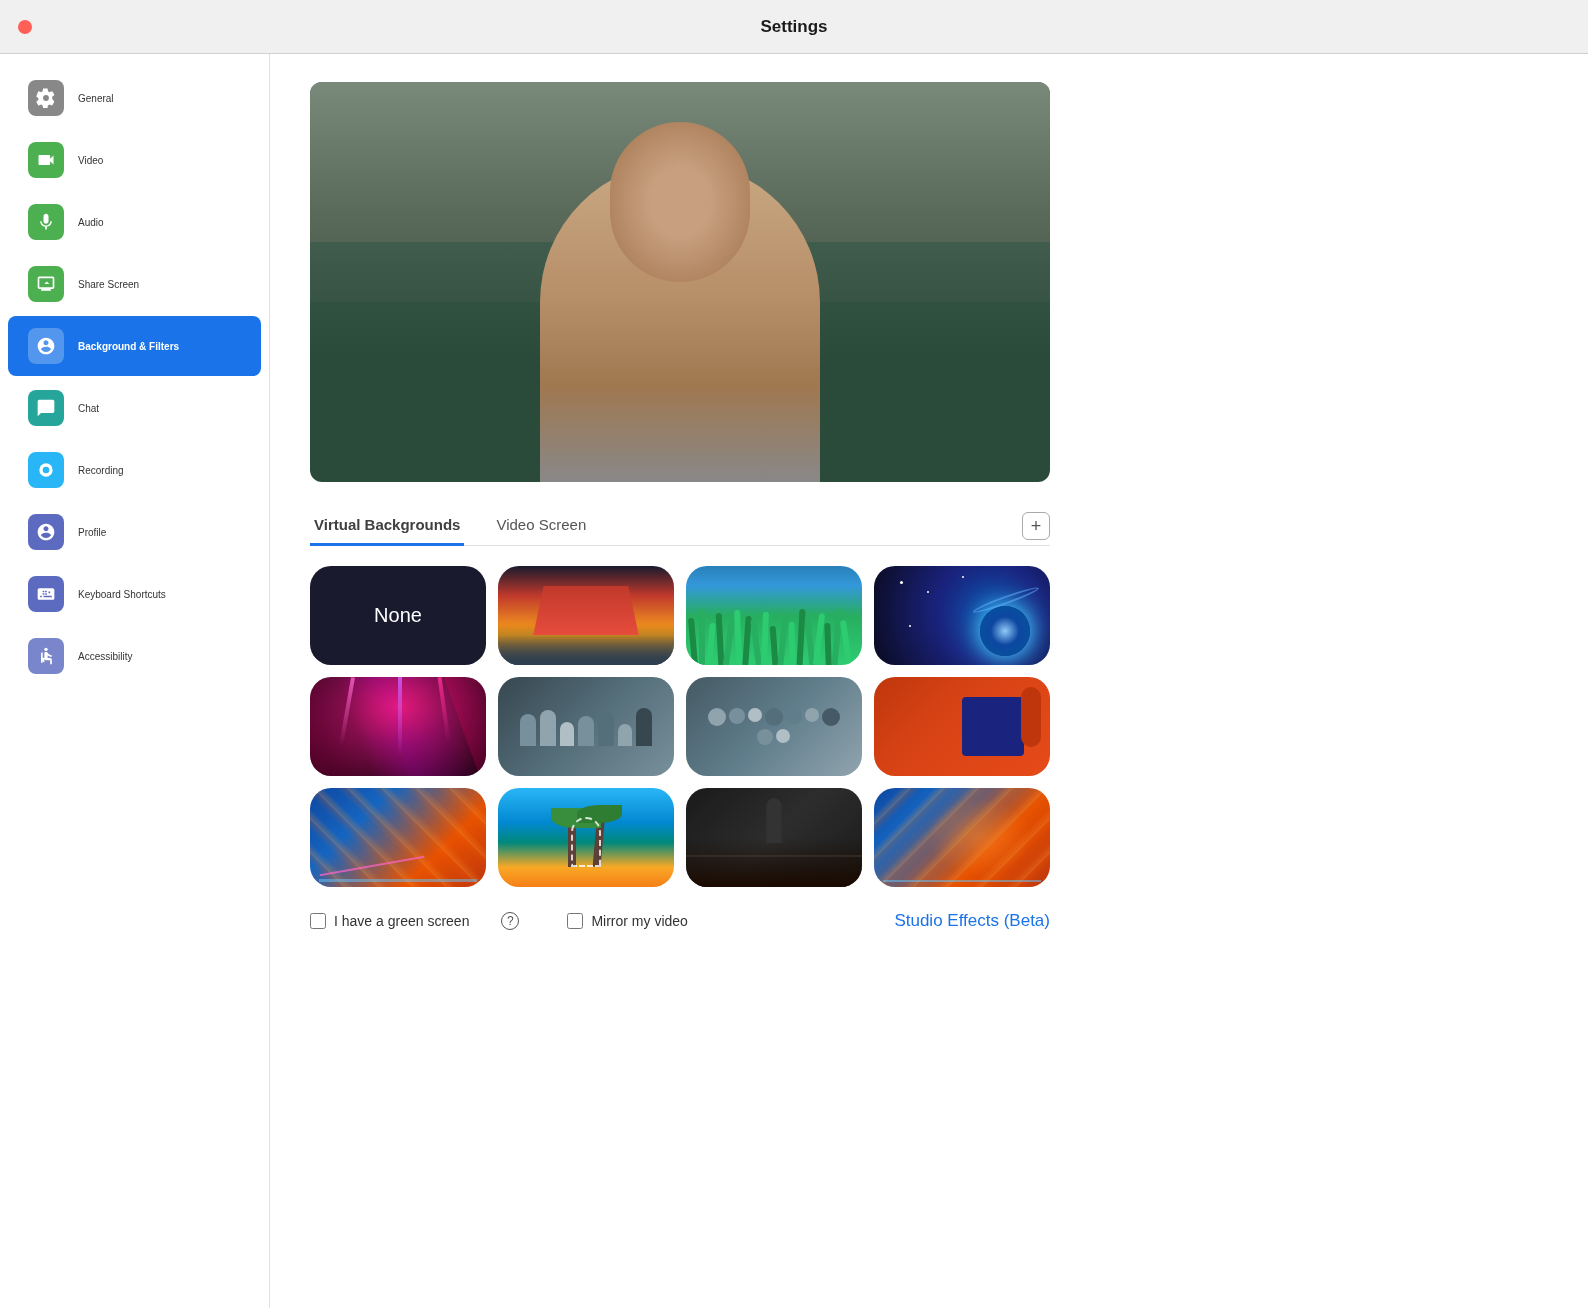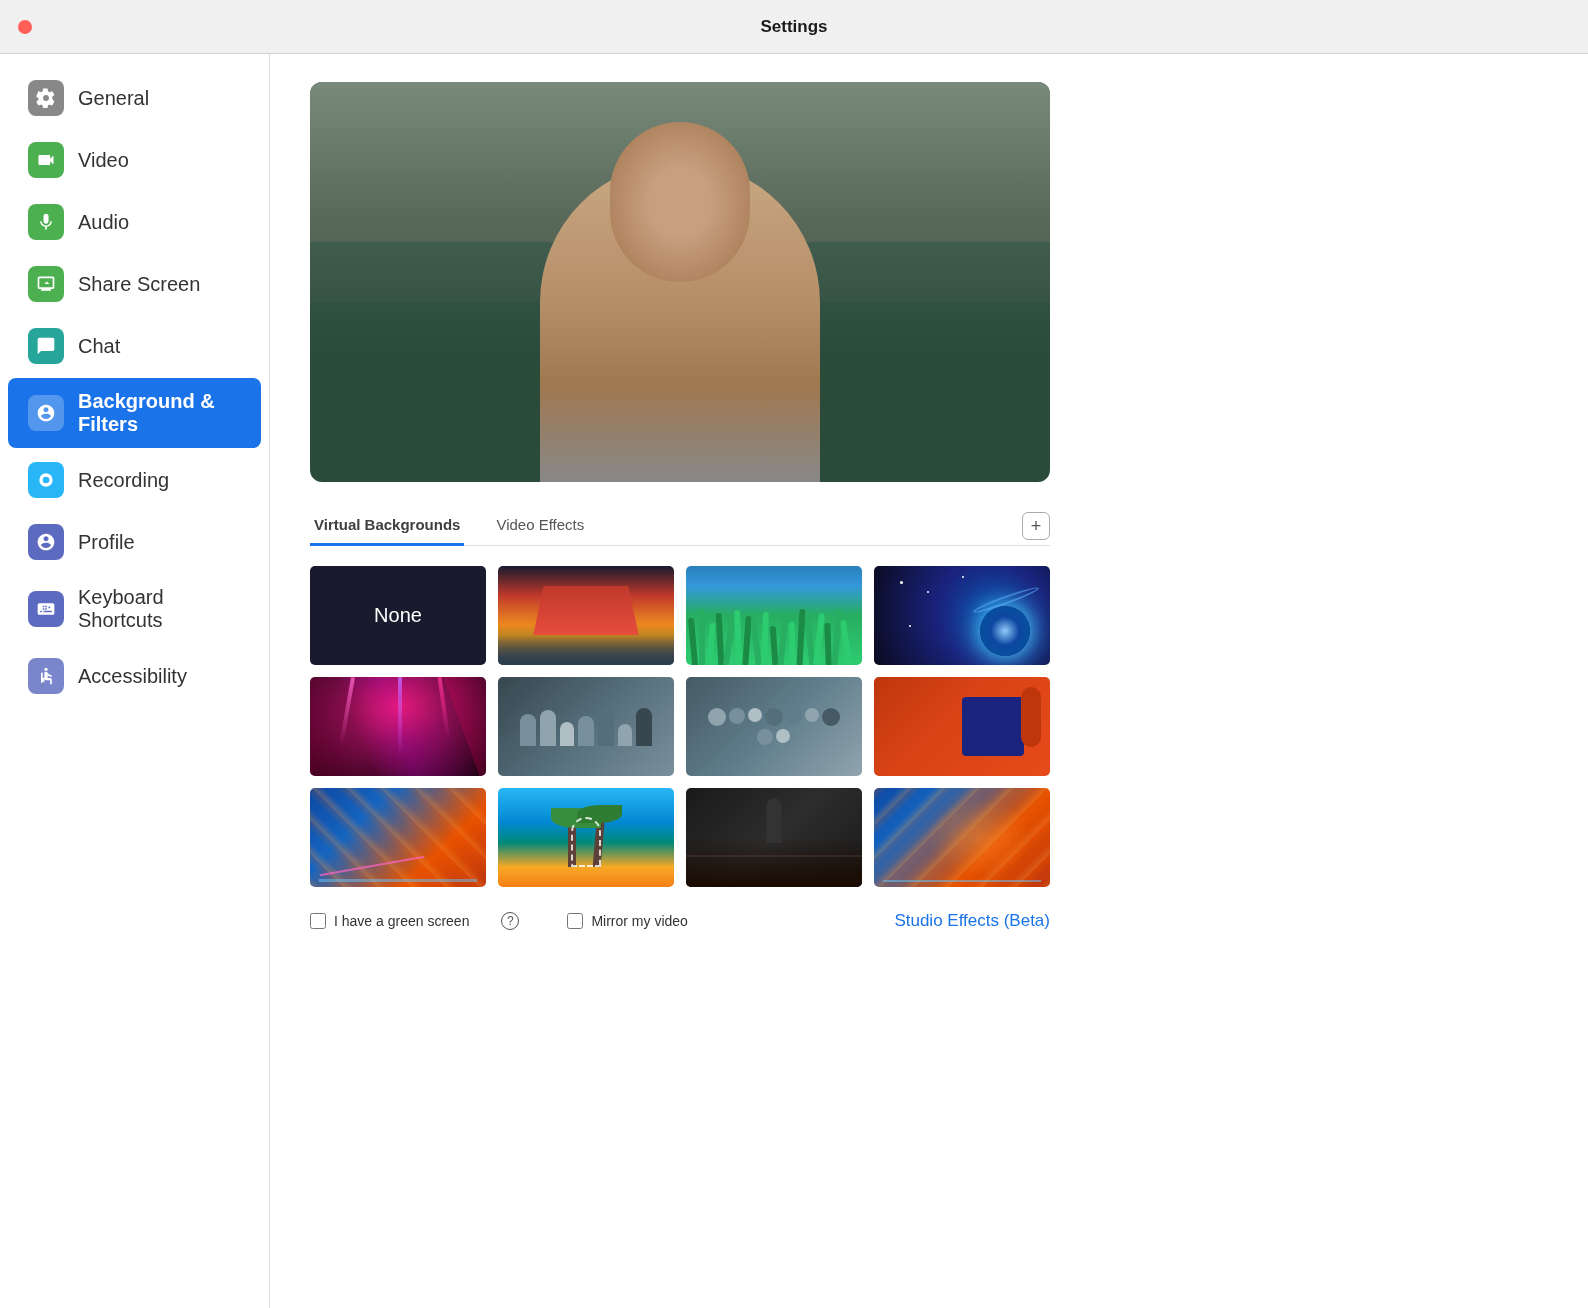--- a/index.html
+++ b/index.html
@@ -59,21 +59,21 @@
       gap: 14px;
     }
     .sidebar-item.active {
       background: #1a73e8;
     }
     .sidebar-item.active .sidebar-label {
       color: #fff;
       font-weight: 600;
     }
     .sidebar-label {
-      font-size: 20px;
+      font-size: 10px;
       color: #333;
     }
     .icon-circle {
       width: 36px;
       height: 36px;
       border-radius: 8px;
       display: flex;
       align-items: center;
       justify-content: center;
       flex-shrink: 0;
@@ -133,21 +133,21 @@
     }
     
     .bg-grid {
       display: grid;
       grid-template-columns: repeat(4, 1fr);
       gap: 12px;
       max-width: 740px;
       margin-bottom: 24px;
     }
     .bg-item {
-      border-radius: 5px;
+      border-radius: 21px;
       overflow: hidden;
       aspect-ratio: 16/9;
       cursor: pointer;
       position: relative;
       text-align: center;
     }
     .bg-item-none {
       background: #1a1a2e;
       display: flex;
       align-items: center;
@@ -263,36 +263,36 @@
 
     <div class="sidebar-item">
       <div class="icon-circle icon-share">
         <svg width="20" height="20" viewBox="0 0 24 24" fill="white">
             <path d="M20 3H4c-1.1 0-2 .9-2 2v11c0 1.1.9 2 2 2h3l-1 1v1h12v-1l-1-1h3c1.1 0 2-.9 2-2V5c0-1.1-.9-2-2-2zm0 13H4V5h16v11zm-6-4h-2v3H12v-3h-2l3-3 3 3z"></path>
           </svg>
       </div>
       <span class="sidebar-label">Share Screen</span>
     </div>
 
-    <div class="sidebar-item">
-      <div class="icon-circle icon-chat">
-        <svg width="20" height="20" viewBox="0 0 24 24" fill="white">
-            <path d="M20 2H4c-1.1 0-2 .9-2 2v18l4-4h14c1.1 0 2-.9 2-2V4c0-1.1-.9-2-2-2z"></path>
-          </svg>
-      </div>
-      <span class="sidebar-label">Chat</span>
-    </div>
-
     <div class="sidebar-item active">
       <div class="icon-circle" style="background: rgba(255,255,255,0.25);">
         <svg width="20" height="20" viewBox="0 0 24 24" fill="white">
             <path d="M12 2C6.48 2 2 6.48 2 12s4.48 10 10 10 10-4.48 10-10S17.52 2 12 2zm0 3c1.66 0 3 1.34 3 3s-1.34 3-3 3-3-1.34-3-3 1.34-3 3-3zm0 14.2c-2.5 0-4.71-1.28-6-3.22.03-1.99 4-3.08 6-3.08 1.99 0 5.97 1.09 6 3.08-1.29 1.94-3.5 3.22-6 3.22z"></path>
           </svg>
       </div>
       <span class="sidebar-label">Background &amp; Filters</span>
+    </div>
+
+    <div class="sidebar-item">
+      <div class="icon-circle icon-chat">
+        <svg width="20" height="20" viewBox="0 0 24 24" fill="white">
+            <path d="M20 2H4c-1.1 0-2 .9-2 2v18l4-4h14c1.1 0 2-.9 2-2V4c0-1.1-.9-2-2-2z"></path>
+          </svg>
+      </div>
+      <span class="sidebar-label">Chat</span>
     </div>
 
     <div class="sidebar-item">
       <div class="icon-circle icon-recording">
         <svg width="20" height="20" viewBox="0 0 24 24" fill="white">
             <circle cx="12" cy="12" r="8"></circle>
             <circle cx="12" cy="12" r="4" fill="#29b6f6"></circle>
           </svg>
       </div>
       <span class="sidebar-label">Recording</span>
@@ -335,21 +335,21 @@
       <div class="video-water"></div>
 
       <div style="position:absolute;bottom:0;left:50%;transform:translateX(-50%);width:320px;height:370px;">
         <div style="position:absolute;bottom:0;left:50%;transform:translateX(-50%);width:280px;height:320px;background:linear-gradient(to bottom, #c8a882 0%, #b8906a 40%, #a07850 70%, #888 100%);border-radius:140px 140px 0 0;"></div>
         <div style="position:absolute;top:10px;left:50%;transform:translateX(-50%);width:140px;height:160px;background:radial-gradient(ellipse, #c8a080 30%, #a0724a 100%);border-radius:70px;"></div>
       </div>
     </div>
 
     <div class="tabs">
       <div class="tab active">Virtual Backgrounds</div>
-      <div class="tab">Video Effects</div>
+      <div class="tab">Video Screen</div>
       <div class="tabs-add-btn">
         <span>+</span>
       </div>
     </div>
 
     <div class="bg-grid">
 
       <div class="bg-item bg-item-none">
         <span>None</span>
       </div>

